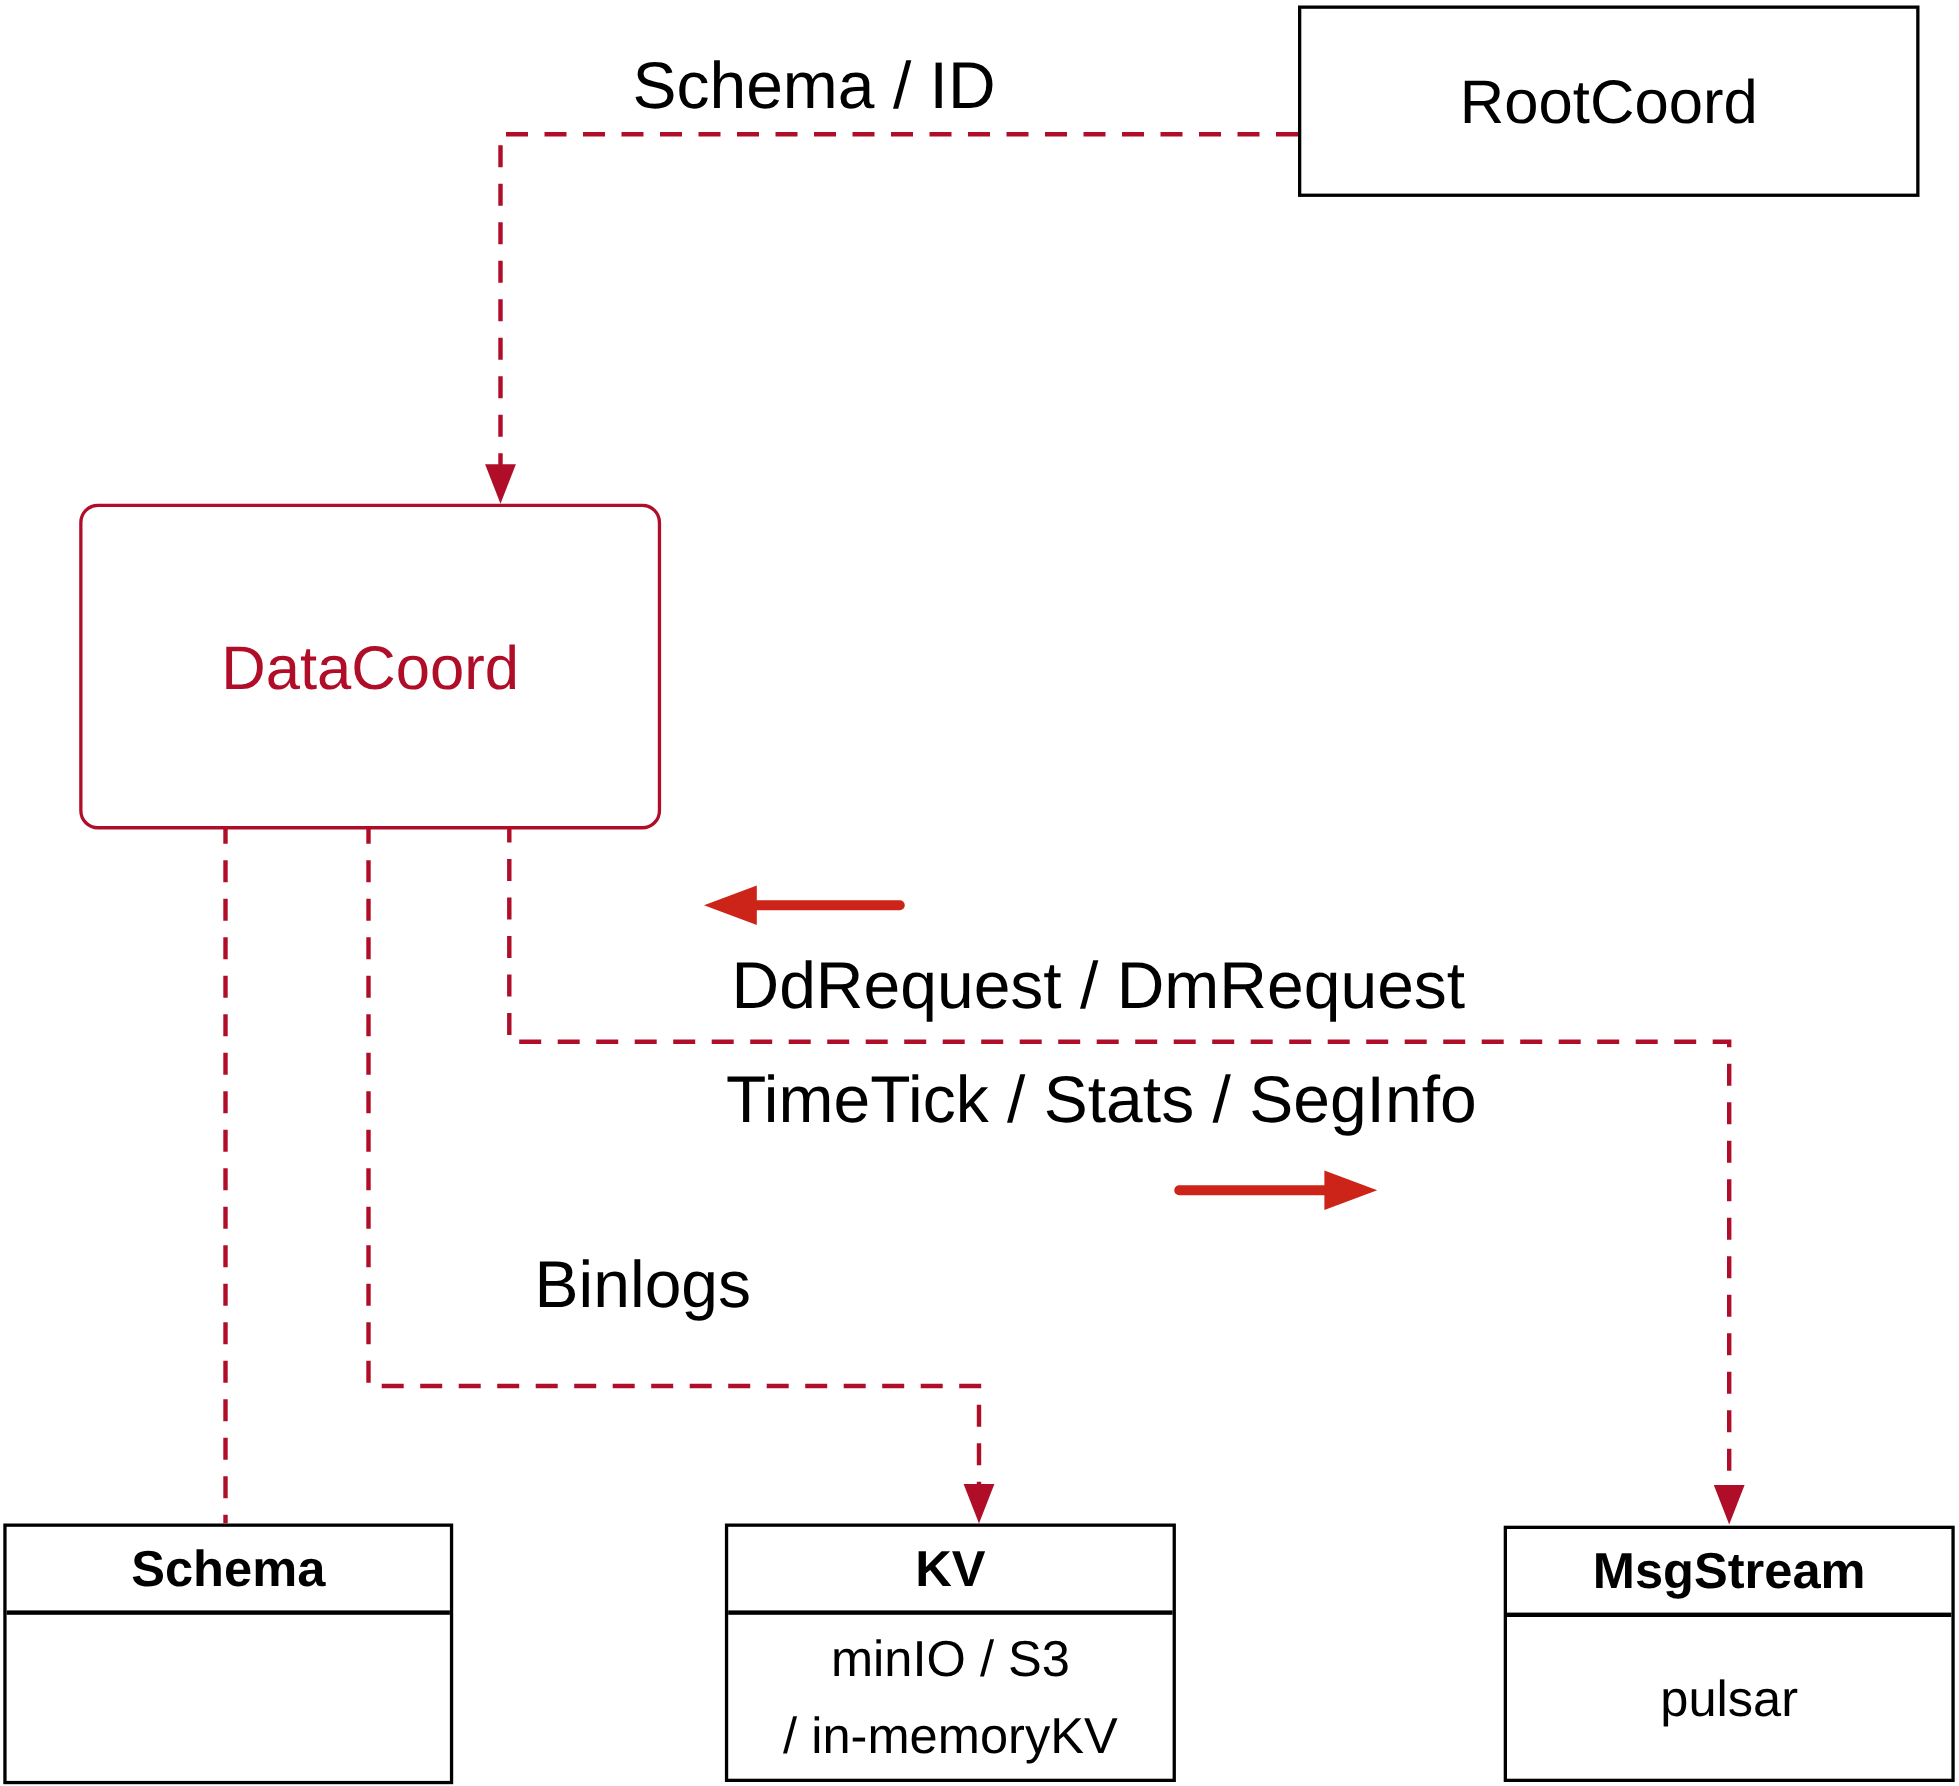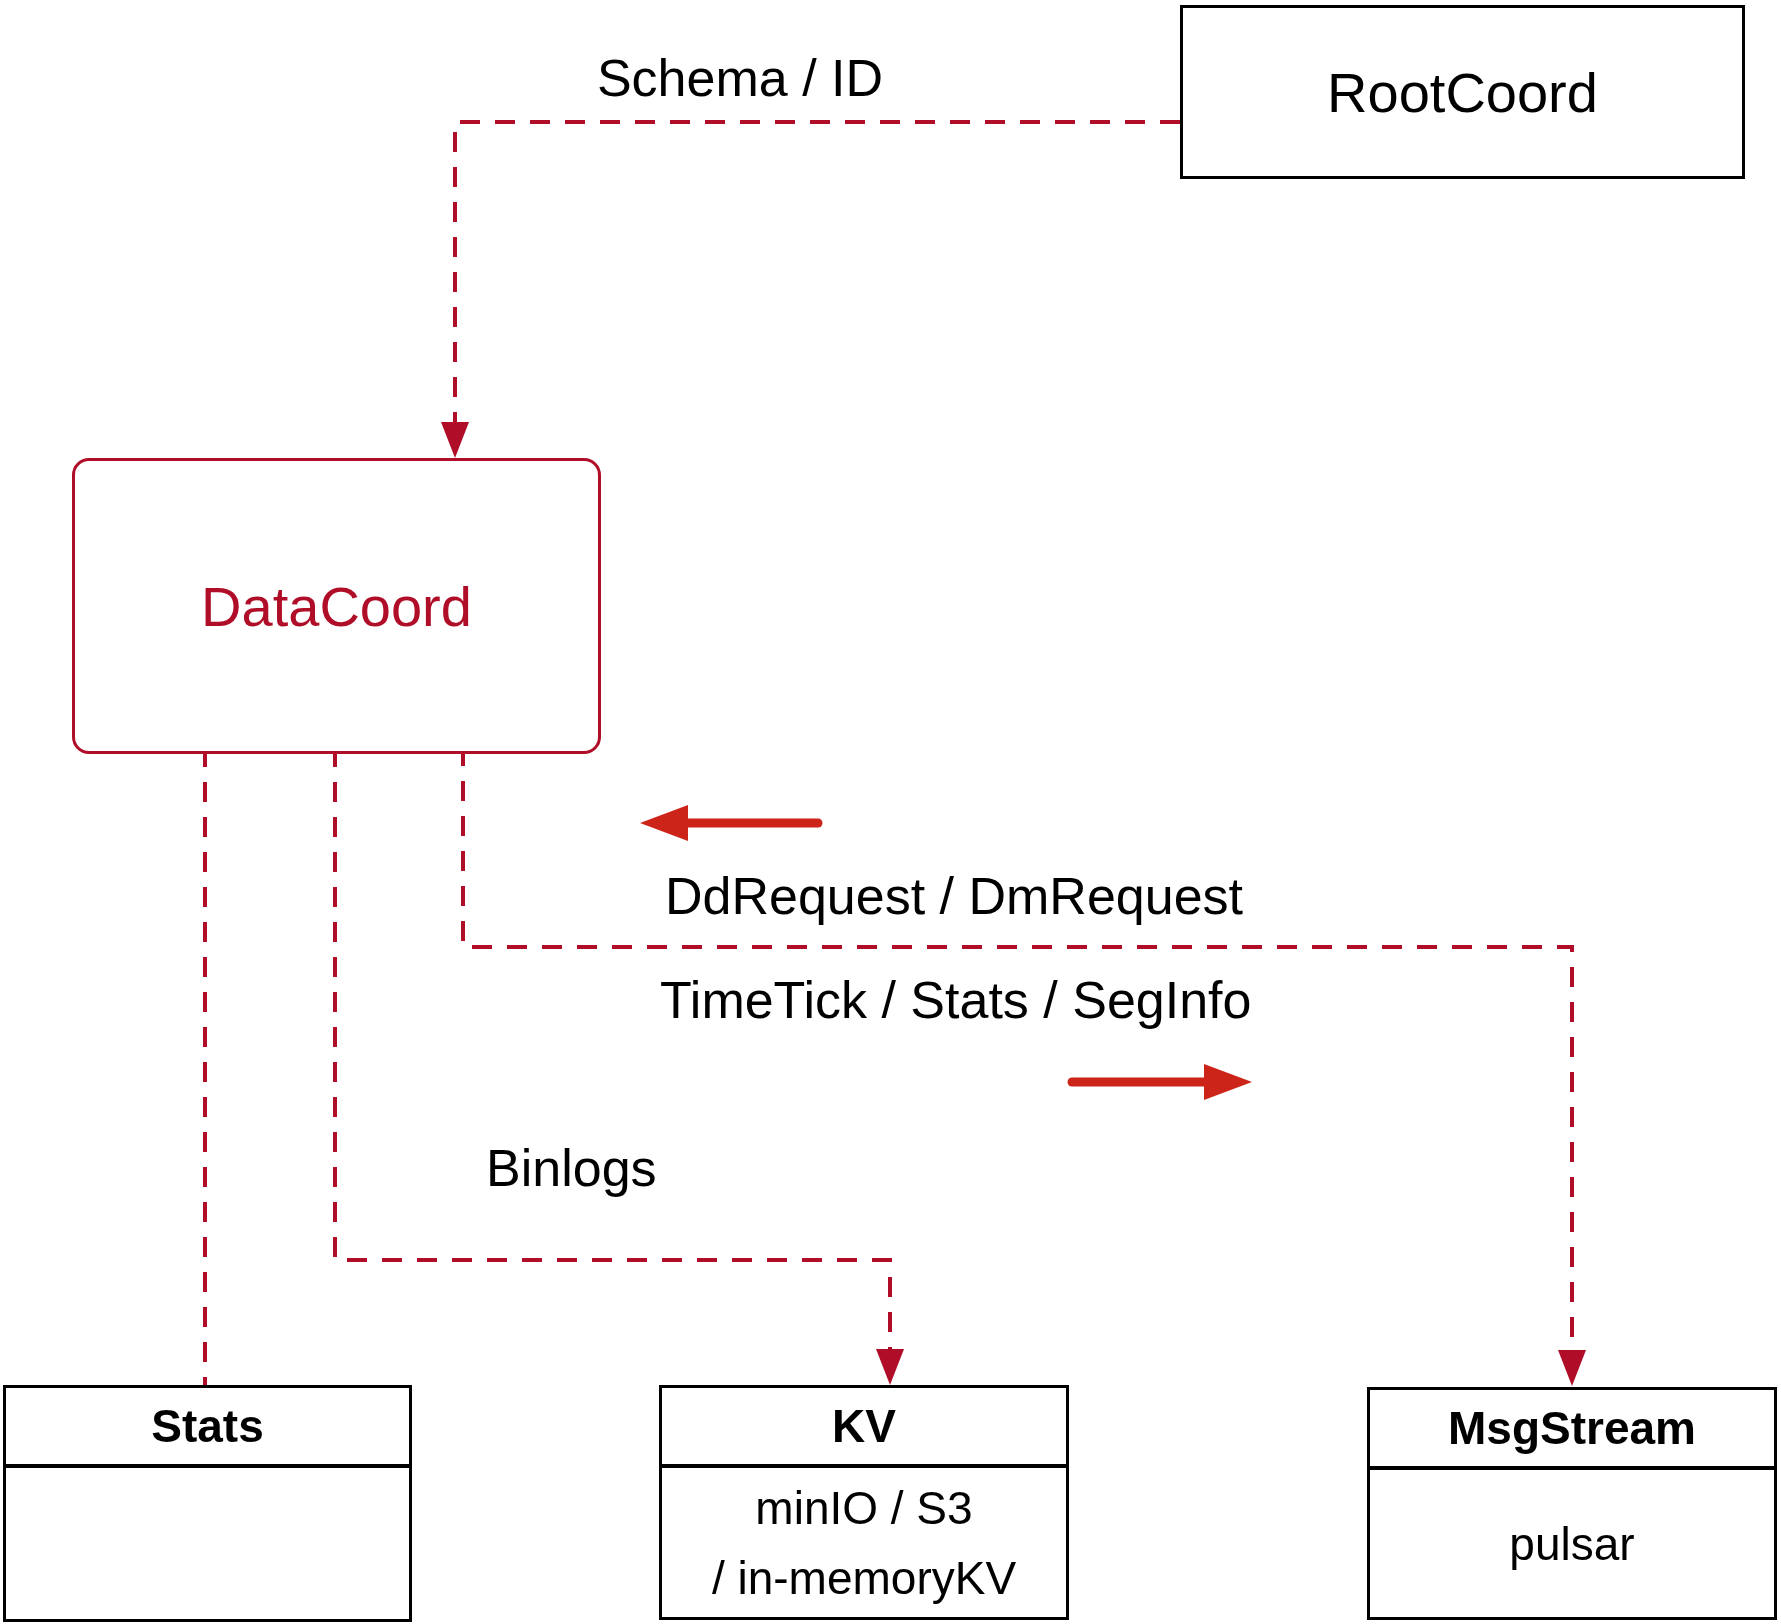--- a/index.html
+++ b/index.html
@@ -45,21 +45,21 @@
     display:flex;align-items:center;justify-content:center;
     font-weight:bold;font-size:46px;
   }
   .tbl .bd{
     flex:1 1 auto;
     display:flex;flex-direction:column;align-items:center;justify-content:center;
     font-size:46px;line-height:70px;text-align:center;
   }
   .elabel{
     position:absolute;
-    font-size:52px;line-height:56px;
+    font-size:60px;line-height:56px;
     white-space:nowrap;
     color:var(--ink);
   }
 </style>
 </head>
 <body>
 
 <div class="canvas">
 
   <svg class="wires" viewBox="0 0 1781 1624" xmlns="http://www.w3.org/2000/svg">
@@ -85,21 +85,21 @@
 
   <div class="node simple" style="left:1180px;top:5px;width:565px;height:174px;">
     <span>RootCoord</span>
   </div>
 
   <div class="node accent" style="left:72px;top:458px;width:529px;height:296px;border-radius:17px;">
     <span>DataCoord</span>
   </div>
 
   <div class="tbl" style="left:3px;top:1385px;width:409px;height:237px;">
-    <div class="hd">Stats</div>
+    <div class="hd">Schema</div>
   </div>
 
   <div class="tbl" style="left:659px;top:1385px;width:410px;height:235px;">
     <div class="hd">KV</div>
     <div class="bd">
       <div>minIO / S3</div>
       <div>/ in-memoryKV</div>
     </div>
   </div>
 

